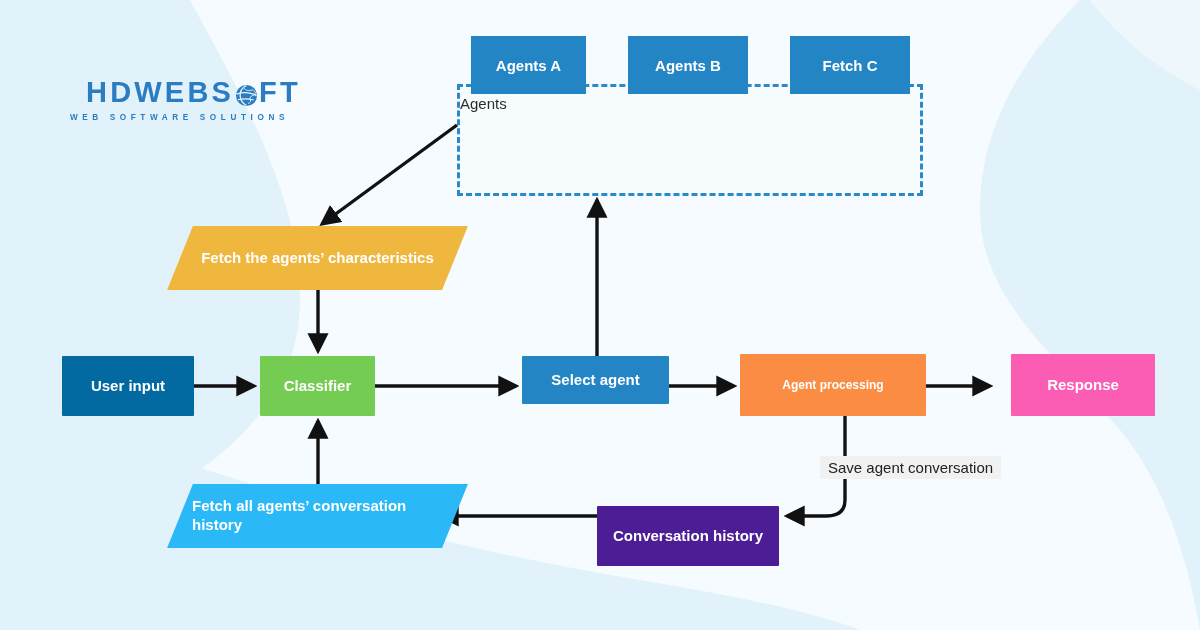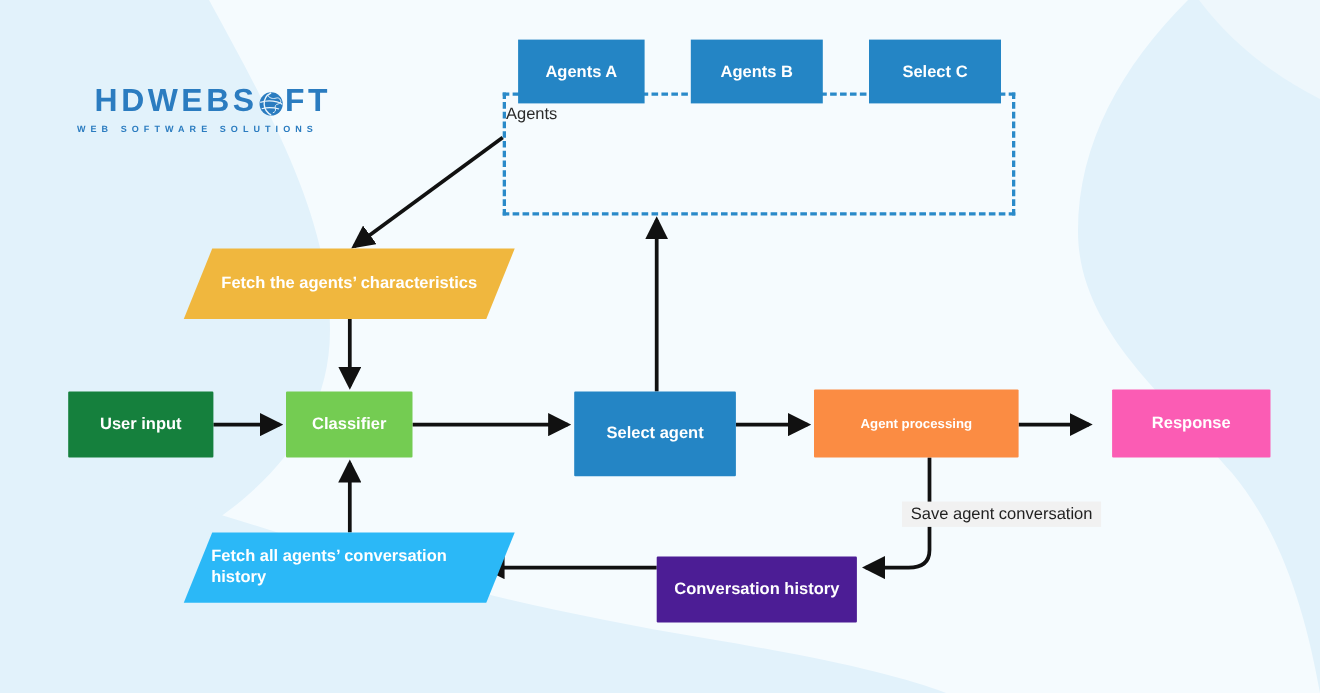--- a/index.html
+++ b/index.html
@@ -206,32 +206,32 @@
   <div id="agents-group">
     <div id="agents-group-title">Agents</div>
   </div>
   <div class="agent-box" style="left:471px; width:115px;">
     <span>Agents A</span>
   </div>
   <div class="agent-box" style="left:628px; width:120px;">
     <span>Agents B</span>
   </div>
   <div class="agent-box" style="left:790px; width:120px;">
-    <span>Select C</span>
-  </div>
-
-  <div class="node rect" style="left:62px; top:356px; width:132px; height:60px; background:#15803d; font-size:15px;">
+    <span>Fetch C</span>
+  </div>
+
+  <div class="node rect" style="left:62px; top:356px; width:132px; height:60px; background:#0369a1; font-size:15px;">
     <span>User input</span>
   </div>
 
   <div class="node rect" style="left:260px; top:356px; width:115px; height:60px; background:#74cc52; font-size:15px;">
     <span>Classifier</span>
   </div>
 
-  <div class="node rect" style="left:522px; top:356px; width:147px; height:77px; background:#2485c5; font-size:15px;">
+  <div class="node rect" style="left:522px; top:356px; width:147px; height:48px; background:#2485c5; font-size:15px;">
     <span>Select agent</span>
   </div>
 
   <div class="node rect" style="left:740px; top:354px; width:186px; height:62px; background:#fb8c43; font-size:12px;">
     <span>Agent processing</span>
   </div>
 
   <div class="node rect" style="left:996px; top:354px; width:144px; height:62px; background:#fb5cb4; font-size:15px;margin-left:15px;">
     <span>Response</span>
   </div>

